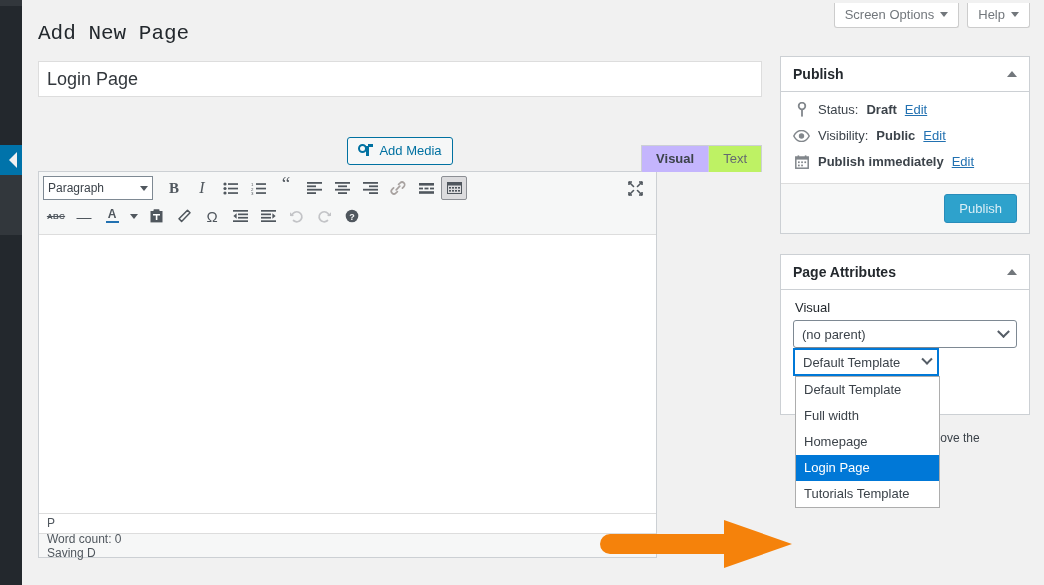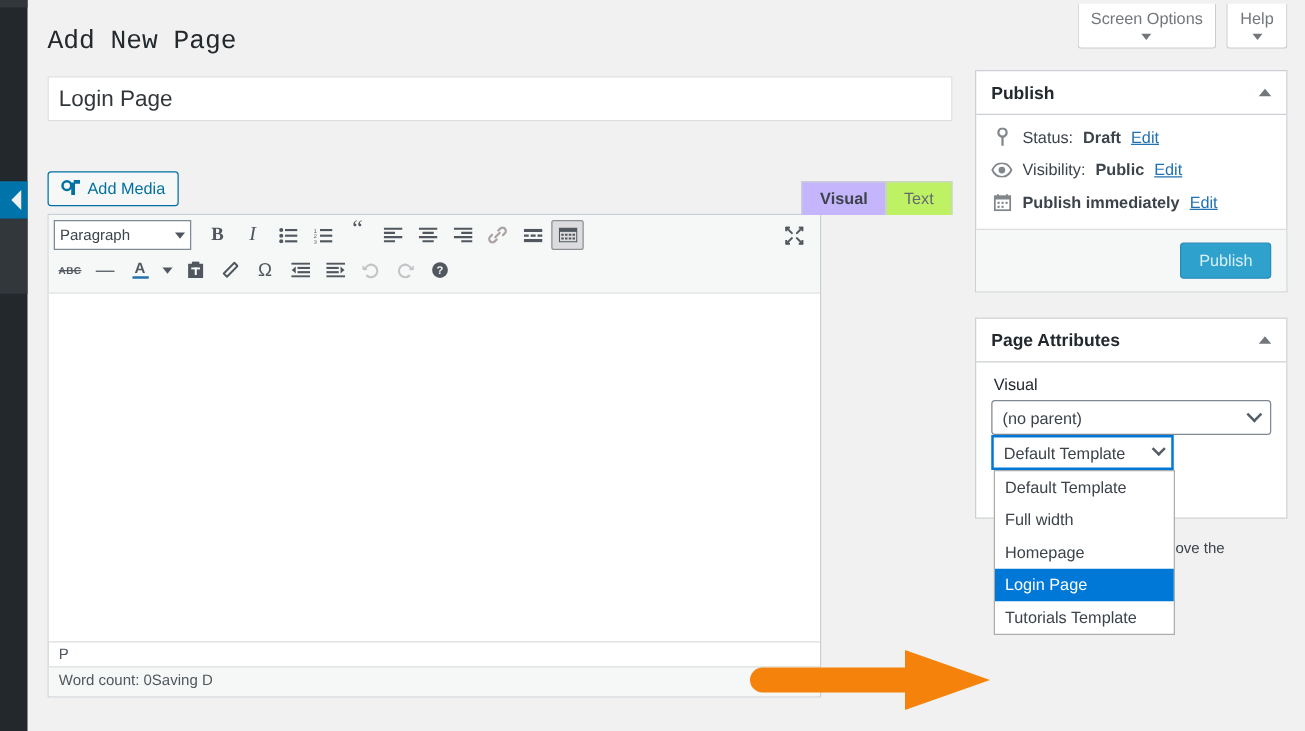--- a/index.html
+++ b/index.html
@@ -20,37 +20,37 @@
     border-top:8px solid transparent; border-bottom:8px solid transparent;
     border-right:8px solid #f1f1f1; }
   #rail-sub { position:absolute; left:0; top:175px; width:22px; height:60px; background:#32373c; }
 
   
   .topbtns { position:absolute; top:3px; right:14px; display:flex; gap:8px; }
   .topbtn {
     background:#fff; border:1px solid #ccc; border-top:none;
     border-radius:0 0 3px 3px; color:#72777c;
     padding:5px 10px 6px; font-size:13px; line-height:1;
-    display:flex; align-items:center; gap:6px; cursor:pointer;flex-direction:column;
+    display:flex; align-items:center; gap:6px; cursor:pointer;
   }
   .caret-down { width:0;height:0;border-left:4px solid transparent;border-right:4px solid transparent;border-top:5px solid #72777c; }
 
   
   #main { position:absolute; left:22px; top:0; width:758px; height:585px; padding:16px 0 0 16px; }
   #page-title-h { font-size:21px; font-weight:400; color:#23282d; margin:4px 0 14px 0; line-height:1.3;font-family:Liberation Mono, monospace; }
 
   #titlewrap { width:724px; }
   #title-input {
     width:100%; height:36px; padding:3px 8px; font-size:18px; font-weight:300;
     color:#32373c; border:1px solid #ddd; background:#fff; outline:none;
     font-family:"Liberation Sans", sans-serif;
   }
 
   
-  #mediarow { margin-top:40px; width:724px; position:relative; height:34px; }
+  #mediarow { margin-top:40px; width:724px; position:relative; height:34px;text-align:center; }
   #add-media {
     display:inline-flex; align-items:center; gap:6px;
     border:1px solid #0071a1; color:#0071a1; background:#f6f7f7;
     border-radius:3px; padding:4px 10px 5px; font-size:13px; cursor:pointer;
     height:28px;
   }
   .media-ico { width:15px; height:13px; position:relative; display:inline-block; }
   .media-ico .n1 { position:absolute; left:0; top:0; width:9px;height:9px;border-radius:50%;border:2.5px solid #0071a1; box-sizing:border-box;}
   .media-ico .n2 { position:absolute; left:8px; top:2px; width:2.5px;height:10px;background:#0071a1; }
   .media-ico .n3 { position:absolute; left:10px; top:0px; width:5px;height:2.5px;background:#0071a1; }
@@ -73,21 +73,21 @@
     height:24px; width:110px; font-size:12px; color:#3c434a;
     border:1px solid #7e8993; background:#fff; padding:0 4px;
     display:flex; align-items:center; justify-content:space-between; cursor:pointer;
     margin-right:6px;
   }
   #fullscreen-btn { position:absolute; right:4px; }
 
   #content-area { height:278px; background:#fff; }
   #pathbar { height:20px; border-top:1px solid #ddd; padding:2px 8px; font-size:12px; color:#50575e; }
   #statusbar { height:24px; border-top:1px solid #ddd; background:#f6f7f7; padding:3px 8px;
-               font-size:12px; color:#50575e; display:flex; justify-content:flex-start; }
+               font-size:12px; color:#50575e; display:flex; justify-content:center;flex-direction:column; }
 
   
   #side { position:absolute; left:780px; top:0; width:264px; height:585px; padding:56px 14px 0 0; }
   .box { background:#fff; border:1px solid #ccd0d4; margin-bottom:20px; }
   .box-h { display:flex; align-items:center; justify-content:space-between;
            padding:9px 12px; border-bottom:1px solid #ccd0d4; }
   .box-h .t { font-size:14px; font-weight:bold; color:#23282d; }
   .caret-up { width:0;height:0;border-left:5px solid transparent;border-right:5px solid transparent;border-bottom:6px solid #72777c; cursor:pointer; }
   .box-b { padding:10px 12px 12px; }
 

